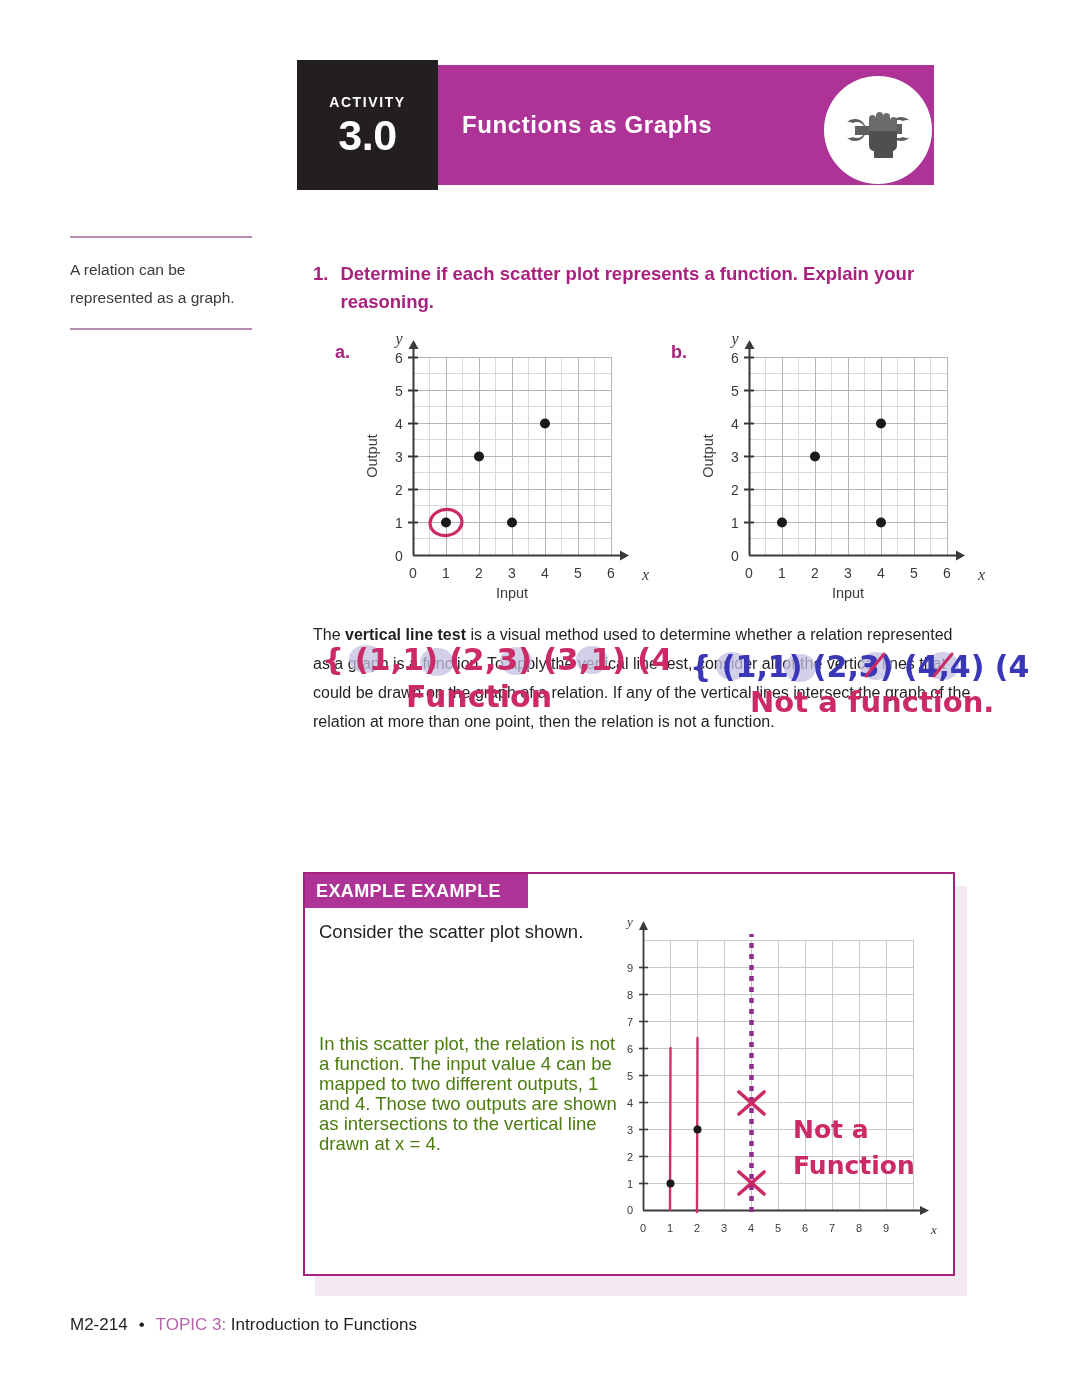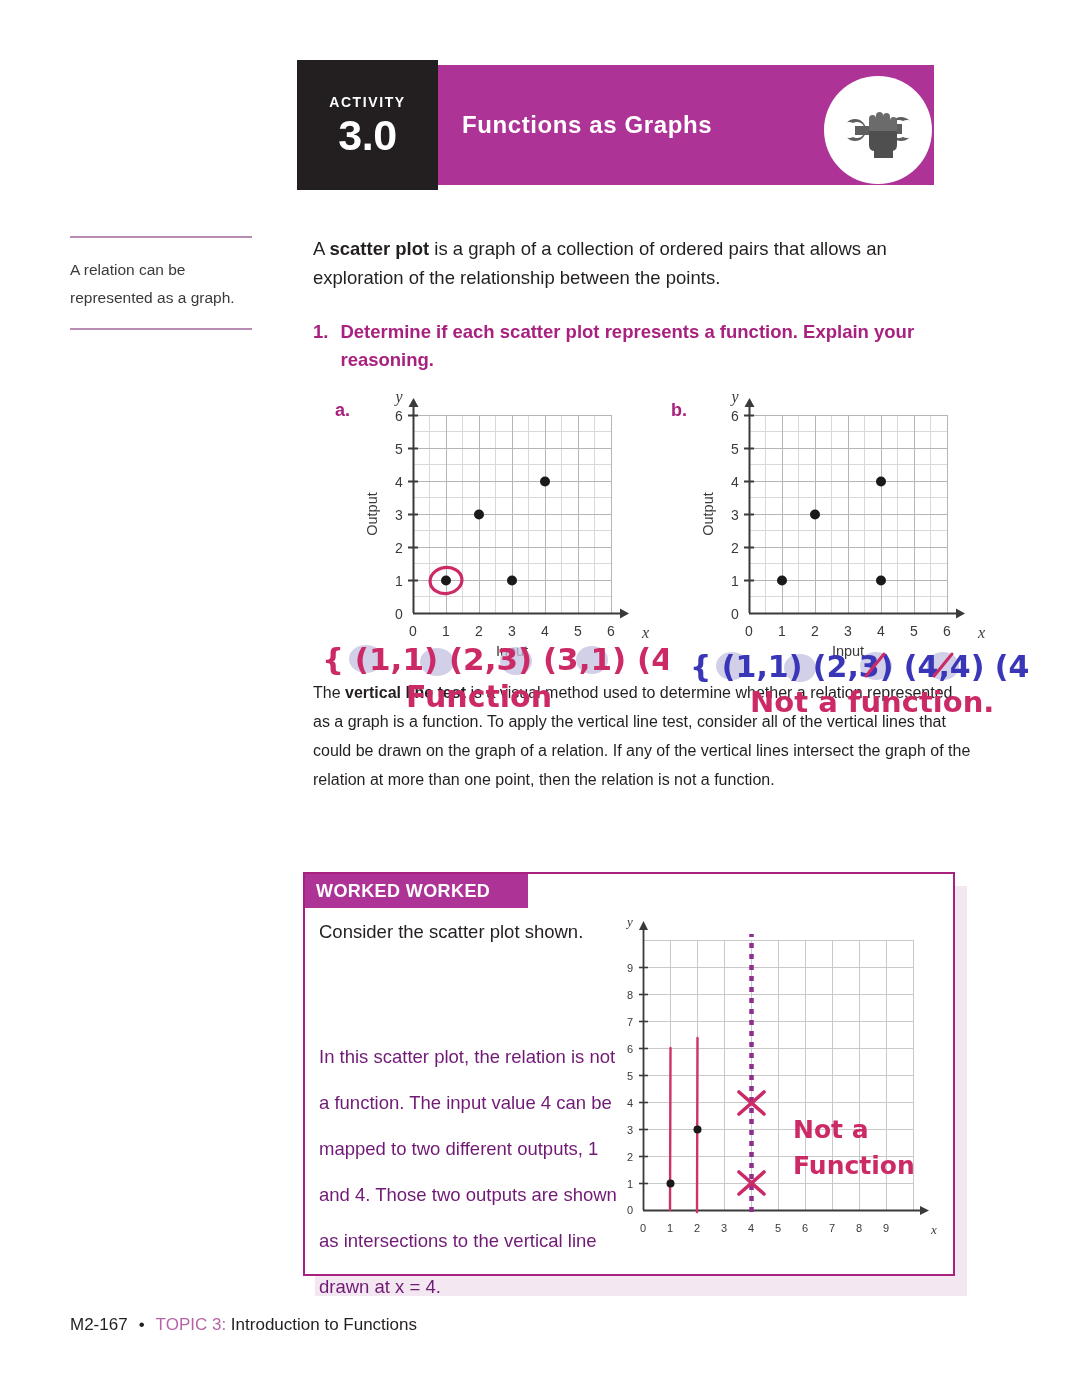--- a/index.html
+++ b/index.html
@@ -94,21 +94,21 @@
   }
   .we-header {
     position: absolute; left: 0; top: 0; width: 223px; height: 34px;
     background: #ad3396; color: #ffffff;
     font-size: 18px; font-weight: 700; letter-spacing: 0.4px;
     display: flex; align-items: center; padding-left: 11px;
   }
   .we-text-col { position: absolute; left: 14px; top: 44px; width: 310px; }
   .we-line1 { font-size: 18.5px; line-height: 28px; color: #231f20; }
   .we-para {
-    margin-top: 88px; font-size: 18.5px; line-height: 46px; color: #701a75;
+    margin-top: 88px; font-size: 18.5px; line-height: 20px; color: #4d7c0f;
   }
   .we-graph { position: absolute; left: 310px; top: 38px; }
 
   
   .footer {
     position: absolute; left: 70px; top: 1315px;
     font-size: 17px; color: #231f20;
   }
   .footer .pg { }
   .footer .dot { margin: 0 11px; }
@@ -157,21 +157,20 @@
 </div>
 
 <div class="sidenote">
   <hr>
   <p>A relation can be represented as a graph.</p>
   <hr>
 </div>
 
 <div class="main">
 
-  <p class="intro"><span>A </span><b>scatter plot</b><span> is a graph of a collection of ordered pairs that allows an exploration of the relationship between the points.</span></p>
 
   <div class="question">
     <span class="qnum">1.</span>
     <span class="qtext">Determine if each scatter plot represents a function. Explain your reasoning.</span>
   </div>
 
   <div class="graphrow">
 
     <div class="gblock a">
       <div class="glabel">a.</div>
@@ -353,21 +352,21 @@
   <g stroke="#cc2a66" stroke-width="3" stroke-linecap="round">
     <line x1="176" y1="36" x2="194" y2="14"></line>
     <line x1="244" y1="36" x2="262" y2="14"></line>
   </g>
   <text class="hand" x="60" y="72" font-size="29" fill="#cc2a66">Not a function.</text>
 </svg>
 
 <div class="we-outer">
   <div class="we-shadow"></div>
   <div class="we-box">
-    <div class="we-header">WORKED WORKED</div>
+    <div class="we-header">EXAMPLE EXAMPLE</div>
 
     <div class="we-text-col">
       <div class="we-line1">Consider the scatter plot shown.</div>
       <div class="we-para">In this scatter plot, the relation is not a function. The input value 4 can be mapped to two different outputs, 1 and 4. Those two outputs are shown as intersections to the vertical line drawn at x = 4.</div>
     </div>
 
     <div class="we-graph">
       <svg width="330" height="350" viewBox="0 0 330 350" aria-hidden="true">
 
         <g stroke="#c9c9c9" stroke-width="1">
@@ -452,14 +451,14 @@
         </g>
 
         <text class="hand" x="178" y="226" font-size="25" fill="#cc2a66">Not a</text>
         <text class="hand" x="178" y="262" font-size="25" fill="#cc2a66">Function</text>
       </svg>
     </div>
   </div>
 </div>
 
 <div class="footer">
-  <span class="pg">M2-167</span><span class="dot">•</span><span class="topic">TOPIC 3:</span><span> Introduction to Functions</span>
+  <span class="pg">M2-214</span><span class="dot">•</span><span class="topic">TOPIC 3:</span><span> Introduction to Functions</span>
 </div>
 
 </body></html>

